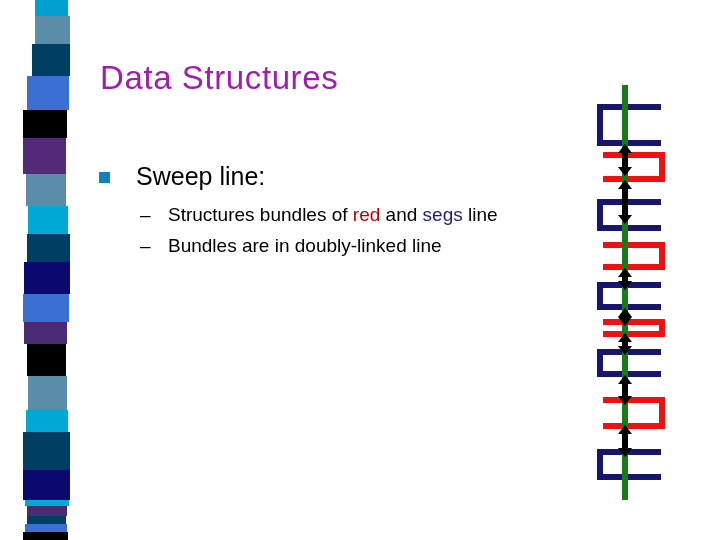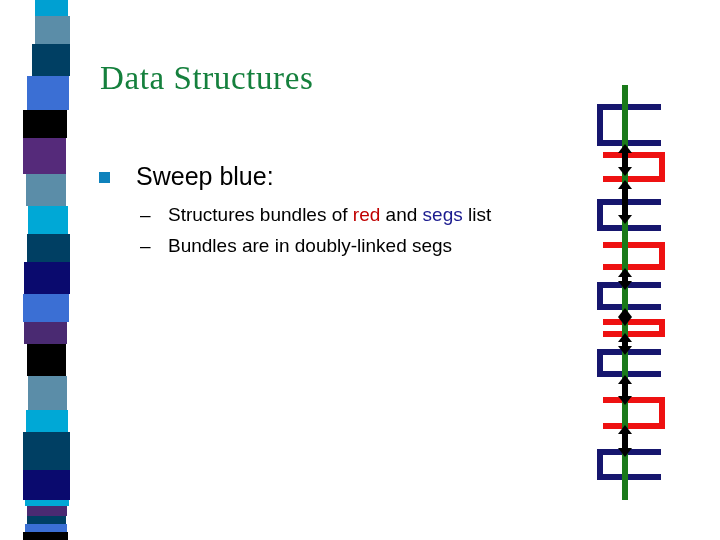--- a/index.html
+++ b/index.html
@@ -29,22 +29,22 @@
     left: 0;
     width: 90px;
   }
 
   
   #title {
     position: absolute;
     left: 100px;
     top: 58px;
     width: 480px;
-    color: #15803d;
-    font-family: Liberation Serif, serif;
+    color: #a21caf;
+    font-family: Liberation Sans, sans-serif;
     font-size: 33px;
     font-weight: 500;
     letter-spacing: 0.6px;
     line-height: 40px;
     white-space: nowrap;
   }
 
   
   #body {
     position: absolute;
@@ -168,31 +168,31 @@
       <div class="deco-band" style="top: 524px; height: 8px; background: rgb(59, 111, 212); left: 25px; width: 41.5px;"></div>
       <div class="deco-band" style="top: 532px; height: 8px; background: rgb(0, 0, 0); left: 22.8px; width: 45.3px;"></div>
     </div>
 
   <div id="title">Data Structures</div>
 
   <div id="body">
 
     <div class="lvl1">
       <span class="sq"></span>
-      <span>Sweep blue:</span>
+      <span>Sweep line:</span>
     </div>
 
     <div class="lvl2">
       <span class="dash">–</span>
-      <span>Structures bundles of </span><span class="t-red">red</span><span> and </span><span class="t-blue">segs</span><span> list</span>
+      <span>Structures bundles of </span><span class="t-red">red</span><span> and </span><span class="t-blue">segs</span><span> line</span>
     </div>
 
     <div class="lvl2">
       <span class="dash">–</span>
-      <span>Bundles are in doubly-linked segs</span>
+      <span>Bundles are in doubly-linked line</span>
     </div>
 
   </div>
 
   <div id="diagram">
       <div class="bundle blue" style="left: 37px; top: 104px; width: 64px; height: 42px; border-color: rgb(22, 22, 110); border-right-style: none;"></div>
       <div class="bundle red" style="left: 43px; top: 152px; width: 62px; height: 30px; border-color: rgb(238, 17, 17); border-left-style: none;"></div>
       <div class="bundle blue" style="left: 37px; top: 199px; width: 64px; height: 32px; border-color: rgb(22, 22, 110); border-right-style: none;"></div>
       <div class="bundle red" style="left: 43px; top: 242px; width: 62px; height: 28px; border-color: rgb(238, 17, 17); border-left-style: none;"></div>
       <div class="bundle blue" style="left: 37px; top: 282px; width: 64px; height: 28px; border-color: rgb(22, 22, 110); border-right-style: none;"></div>

